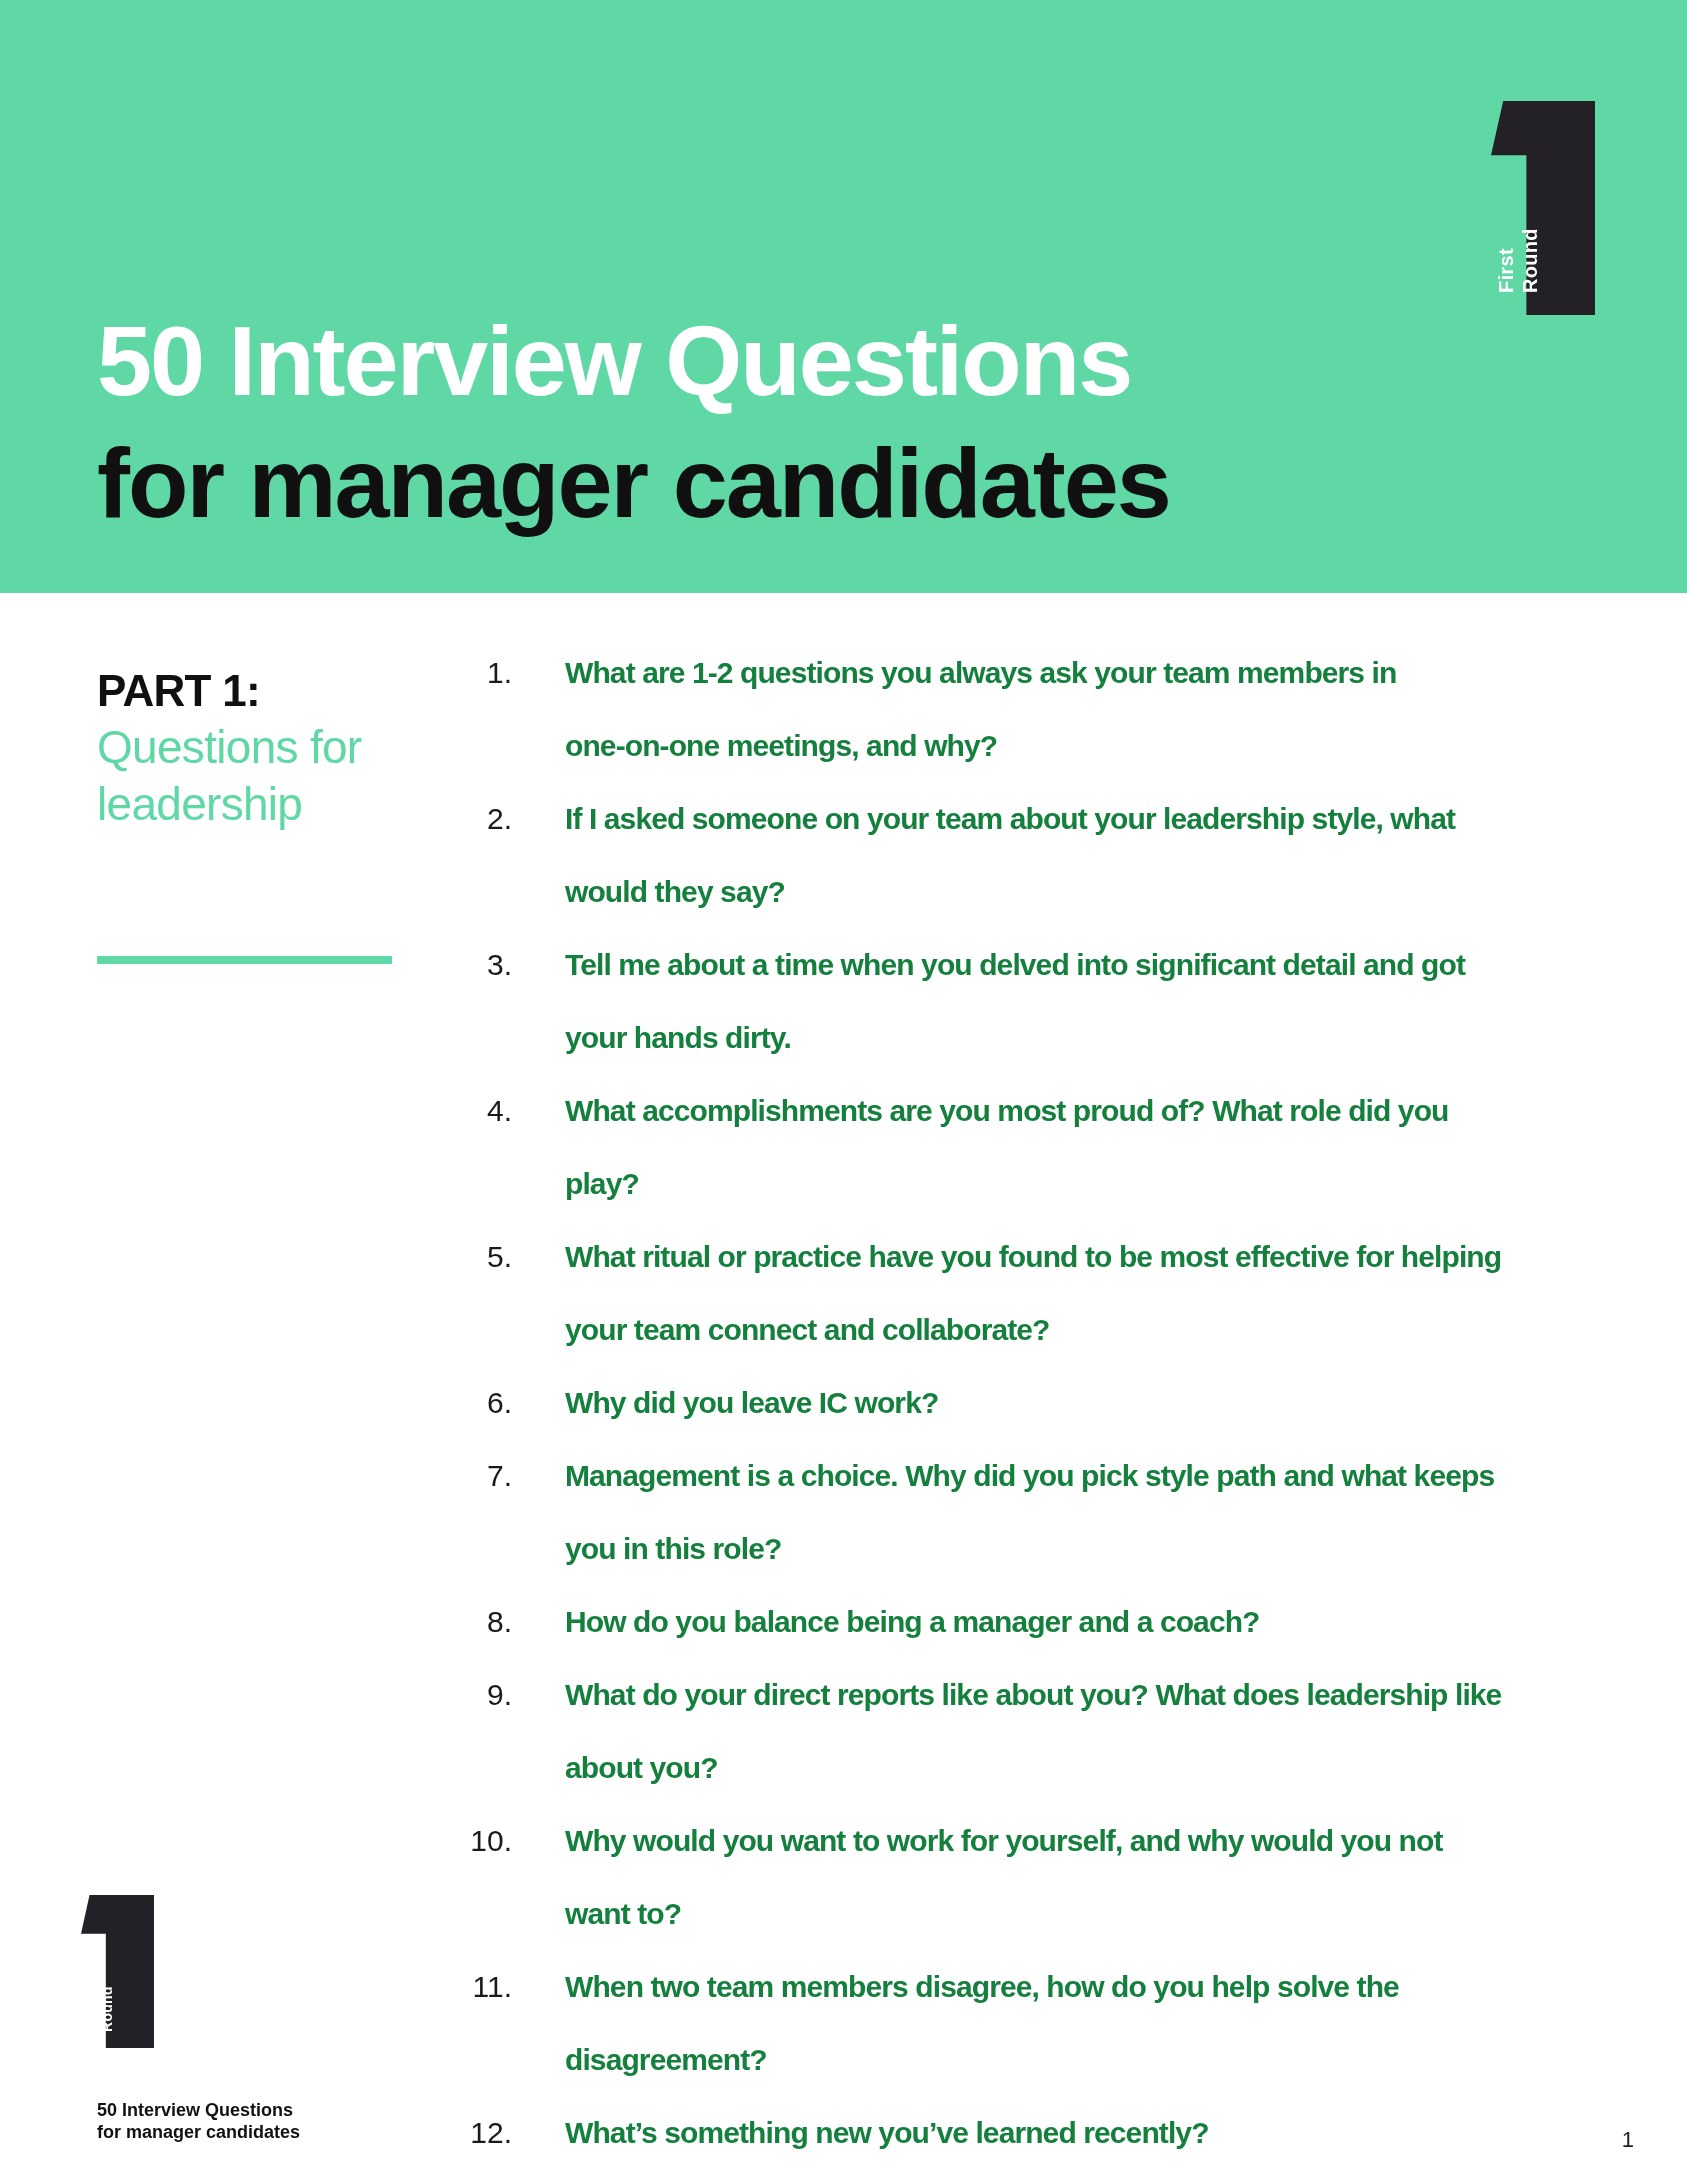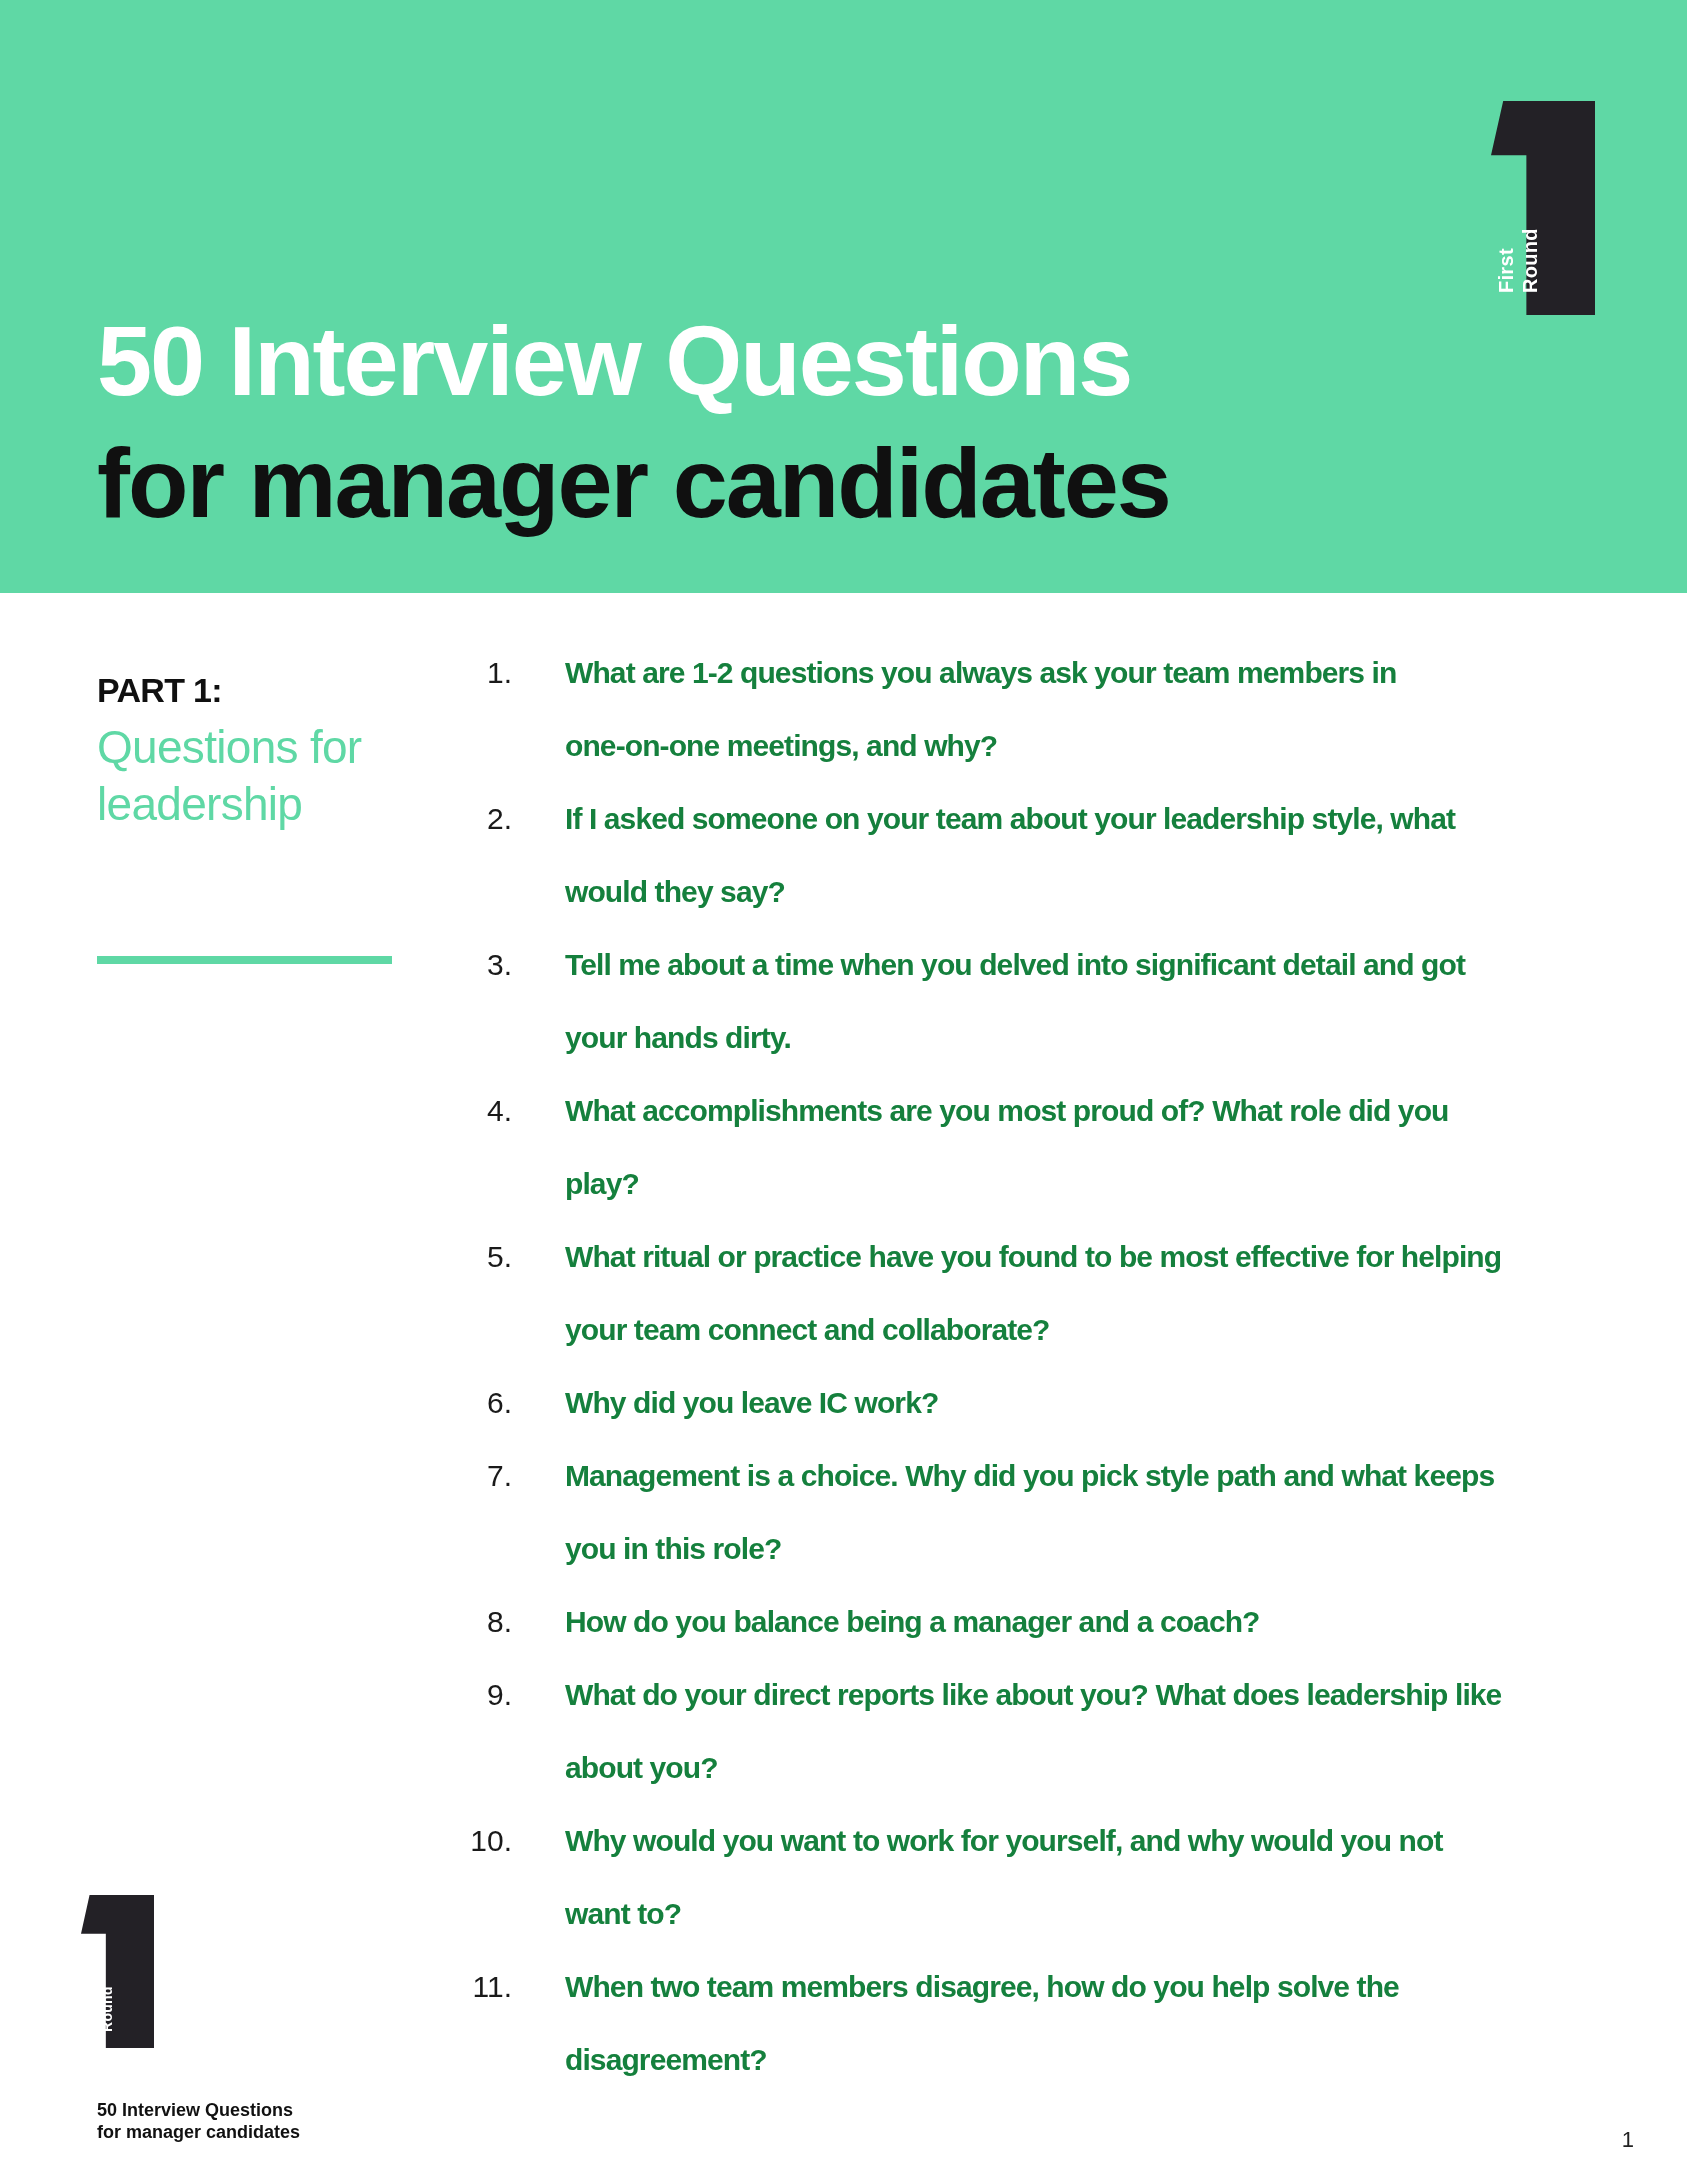--- a/index.html
+++ b/index.html
@@ -18,21 +18,21 @@
   .fr-logo svg{position:absolute;left:0;top:0;width:100%;height:100%;display:block;}
   .fr-logo .vtext{position:absolute;transform:rotate(-90deg);transform-origin:bottom left;
     color:#ffffff;font-weight:700;white-space:nowrap;}
   .fr-logo .vtext span{display:block;}
   .logo-big{left:1491px;top:101px;width:104px;height:214px;}
   .logo-big .vtext{left:51px;bottom:22px;font-size:20px;line-height:24px;letter-spacing:0.3px;}
   .logo-small{left:81px;top:1895px;width:73px;height:153px;}
   .logo-small .vtext{left:35px;bottom:16px;font-size:14px;line-height:17px;letter-spacing:0.3px;}
   
   .part-block{position:absolute;left:97px;top:662px;line-height:57px;white-space:nowrap;}
-  .part-kicker{display:block;font-size:34px;font-weight:800;letter-spacing:-0.7px;color:#101010;}
+  .part-kicker{display:block;font-size:44px;font-weight:800;letter-spacing:-0.7px;color:#101010;}
   .part-line{display:block;font-size:46px;font-weight:400;letter-spacing:-0.7px;color:#5FD8A5;}
   .part-underline{position:absolute;left:97px;top:956px;width:295px;height:8px;background:#5FD8A5;}
   
   .q-list{position:absolute;left:460px;top:636px;width:1184px;margin:0;padding:0;list-style:none;}
   .q-row{display:flex;align-items:baseline;}
   .q-num{flex:0 0 52px;width:52px;text-align:right;font-size:30px;font-weight:400;
     line-height:73px;color:#1a1a1a;}
   .q-text{margin-left:53px;width:1072px;font-size:30px;font-weight:700;line-height:73px;
     letter-spacing:-0.9px;color:#15803d;white-space:pre-line;}
   
@@ -129,20 +129,24 @@
       <span class="q-text">Why would you want to work for yourself, and why would you not
 want to?</span>
     </li>
 
     <li class="q-row">
       <span class="q-num">11.</span>
       <span class="q-text">When two team members disagree, how do you help solve the
 disagreement?</span>
     </li>
 
+    <li class="q-row">
+      <span class="q-num">12.</span>
+      <span class="q-text">What’s something new you’ve learned recently?</span>
+    </li>
   </ol>
 
   <div class="fr-logo logo-small">
     <svg viewBox="0 0 157 323" preserveAspectRatio="none">
       <polygon points="18.4,0 157,0 157,323 53.4,323 53.4,81.7 0,81.7" fill="currentColor"></polygon>
     </svg>
     <div class="vtext">
       <span>First</span>
       <span>Round</span>
     </div>

